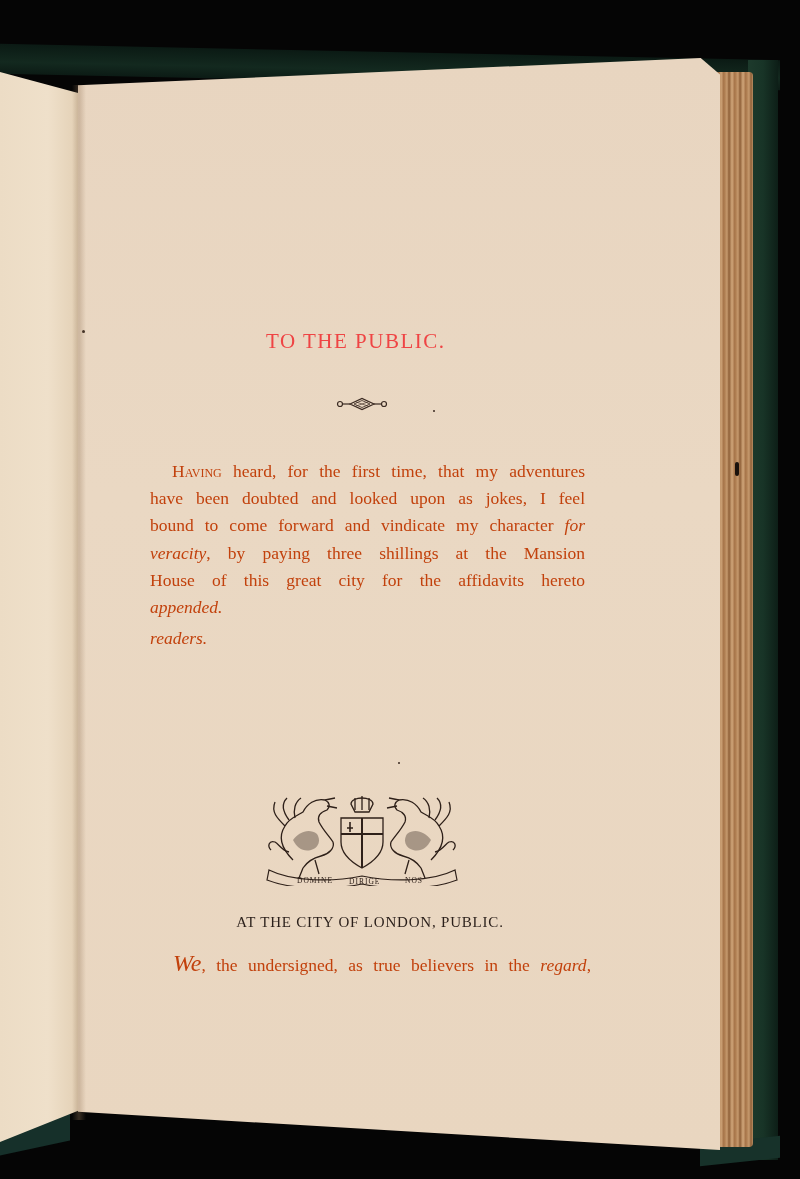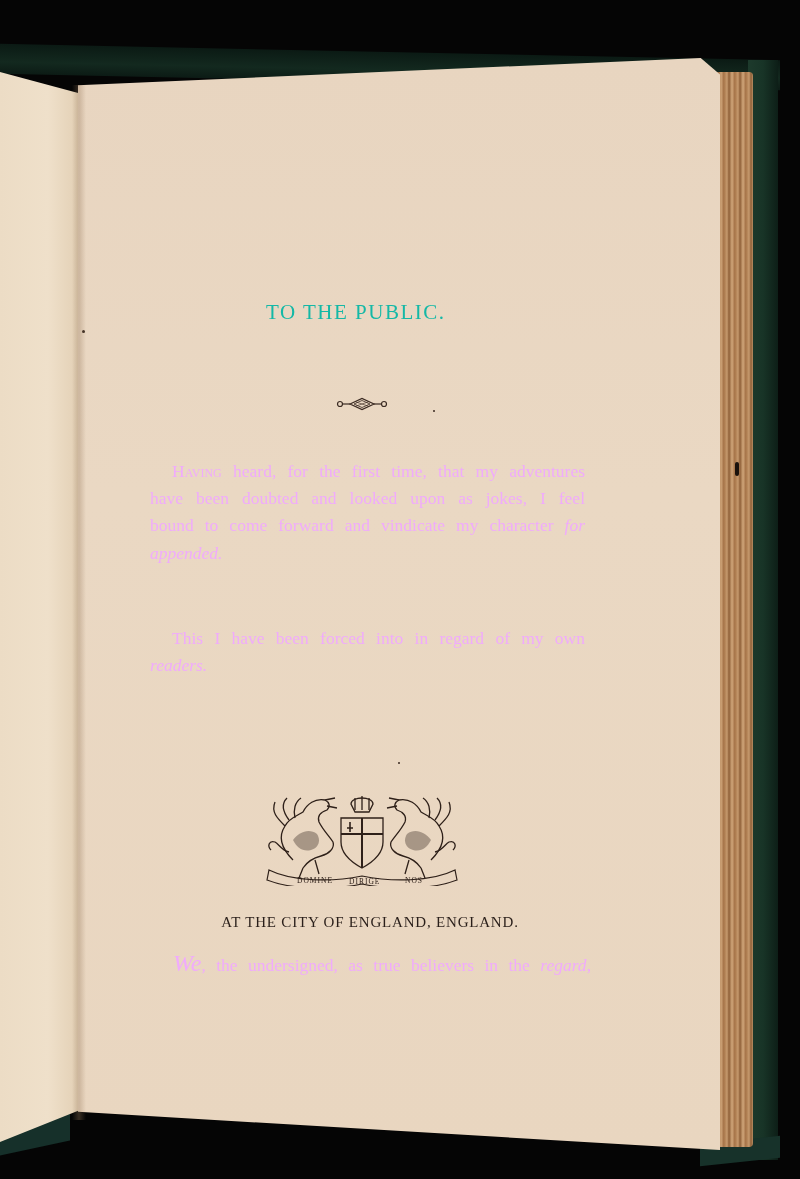--- a/index.html
+++ b/index.html
@@ -42,30 +42,30 @@
       clip-path: polygon(0 2.5%, 97% 0, 100% 1.5%, 100% 100%, 0 96.5%);
     }
     .page-edge {
       position: absolute; left: 713px; top: 72px; width: 40px; height: 1075px;
       background: repeating-linear-gradient(90deg,
         #a9774a 0px, #c69a6e 3px, #8e5f37 5px, #d0a67a 8px, #a06d42 11px);
       border-radius: 0 4px 4px 0;
     }
     .dot { position: absolute; width: 3px; height: 3px; border-radius: 50%; background: #3a2a20; }
     .title {
-      position: absolute; left: 266px; top: 300px; width: 200px;
-      font-size: 21px; letter-spacing: 1.5px; color: #14b8a6;
+      position: absolute; left: 266px; top: 329px; width: 200px;
+      font-size: 21px; letter-spacing: 1.5px; color: #ef4444;
       white-space: nowrap;
     }
     .ornament {
       position: absolute; left: 336px; top: 397px; width: 52px; height: 14px;
     }
     .para {
       position: absolute; left: 150px; width: 435px;
-      font-size: 17.5px; line-height: 27.2px; color: #f0abfc;
+      font-size: 17.5px; line-height: 27.2px; color: #c2410c;
       text-align: justify; text-indent: 22px;
     }
     .para i { }
     .smallcaps { font-variant: small-caps; }
     .line { display: block; text-align: justify; text-align-last: justify; white-space: nowrap; }
     .line.last { text-align-last: left; font-style: italic; }
     .crest {
       position: absolute; left: 263px; top: 790px; width: 198px; height: 96px;
     }
     .heading2 {
@@ -101,25 +101,26 @@
   <path d="M14 7 L26 1.5 L38 7 L26 12.5 Z" fill="none" stroke="#3a2a22" stroke-width="1.2"></path>
   <path d="M18 7 L26 3.5 L34 7 L26 10.5 Z" fill="none" stroke="#3a2a22" stroke-width="0.8"></path>
   <line x1="20" y1="5" x2="32" y2="9" stroke="#3a2a22" stroke-width="0.6"></line>
   <line x1="20" y1="9" x2="32" y2="5" stroke="#3a2a22" stroke-width="0.6"></line>
 </svg>
 
 <div class="para" style="top:458px;text-indent:0;">
   <span class="line" style="padding-left:22px;"><span class="smallcaps">Having</span><span> heard, for the first time, that my adventures</span></span>
   <span class="line">have been doubted and looked upon as jokes, I feel</span>
   <span class="line"><span>bound to come forward and vindicate my character </span><i>for</i></span>
+  <span class="line"><i>veracity</i><span>, by paying three shillings at the Mansion</span></span>
+  <span class="line">House of this great city for the affidavits hereto</span>
   <span class="line last">appended.</span>
 </div>
 
 <div class="para" style="top:625px;text-indent:0;">
-  <span class="line" style="padding-left:22px;">This I have been forced into in regard of my own</span>
   <span class="line last">readers.</span>
 </div>
 
 <svg class="crest" viewBox="0 0 198 96">
   <g fill="none" stroke="#2e2019" stroke-width="1.3">
 
     <path d="M30 70 C20 60, 14 48, 22 36 C26 28, 34 26, 40 22 C44 14, 52 8, 62 10 C66 12, 68 16, 64 20 C58 22, 54 26, 56 32 C60 40, 66 46, 70 52 C72 58, 66 64, 58 66 C50 68, 44 72, 40 78"></path>
     <path d="M22 36 C14 28, 8 22, 12 12 M26 30 C20 22, 18 14, 24 8 M32 28 C30 20, 32 12, 38 8"></path>
     <path d="M8 60 C4 56, 6 50, 12 52 C16 54, 18 60, 26 62"></path>
     <path d="M40 78 L36 88 M52 70 L56 84"></path>
@@ -142,17 +143,17 @@
     <path d="M30 50 C36 42, 46 38, 54 44 C58 50, 56 58, 48 60 C40 62, 34 58, 30 50 Z"></path>
     <path d="M168 50 C162 42, 152 38, 144 44 C140 50, 142 58, 150 60 C158 62, 164 58, 168 50 Z"></path>
   </g>
 
   <path d="M6 80 C30 92, 70 92, 99 86 C128 92, 168 92, 192 80 L194 90 C168 100, 128 100, 99 94 C70 100, 30 100, 4 90 Z" fill="#e9d6c1" stroke="#2e2019" stroke-width="1.2"></path>
   <text x="34" y="93" font-family="Liberation Serif, serif" font-size="7.5" fill="#2e2019" letter-spacing="1">DOMINE</text>
   <text x="86" y="94" font-family="Liberation Serif, serif" font-size="7.5" fill="#2e2019" letter-spacing="1">DIRIGE</text>
   <text x="142" y="93" font-family="Liberation Serif, serif" font-size="7.5" fill="#2e2019" letter-spacing="1">NOS</text>
 </svg>
 
-<div class="heading2">AT THE CITY OF ENGLAND, ENGLAND.</div>
+<div class="heading2">AT THE CITY OF LONDON, PUBLIC.</div>
 
 <div class="para" style="top:950px;text-indent:0;width:436px;left:155px;">
   <span class="line" style="padding-left:18px;"><i style="font-size:24px;">We</i><span>, the undersigned, as true believers in the </span><i>regard</i><span>,</span></span>
 </div>
 
 </body></html>

